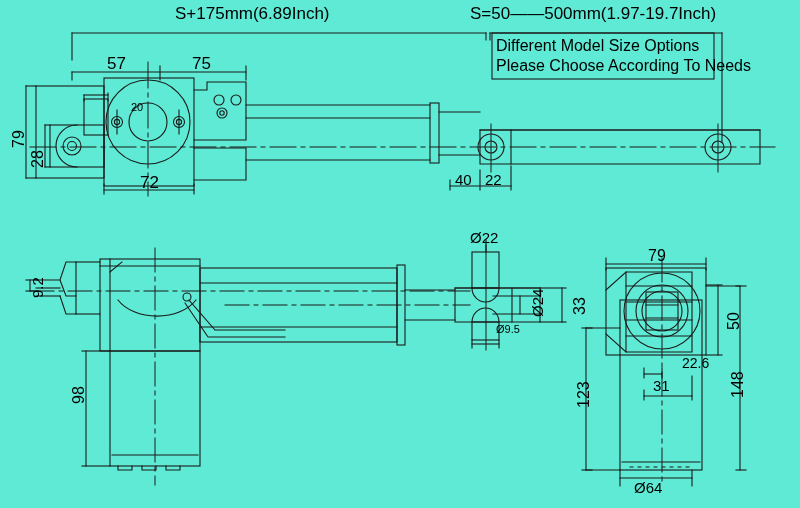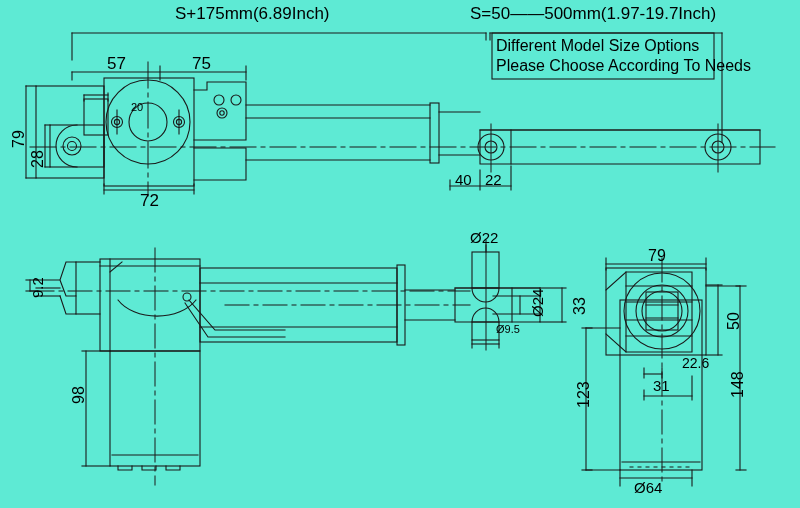--- a/index.html
+++ b/index.html
@@ -303,21 +303,21 @@
   <div class="hdr" id="hdr-right">S=50——500mm(1.97-19.7Inch)</div>
 
   <div class="note" id="note-1">Different Model Size Options</div>
   <div class="note" id="note-2">Please Choose According To Needs</div>
 
   <div class="dim" style="left:107px; top:55px; font-size:17px;">57</div>
   <div class="dim" style="left:192px; top:55px; font-size:17px;">75</div>
   <div class="dim" style="left:98px; top:102px; font-size:11px;margin-left:33px;">20</div>
   <div class="dim v" style="left:11px; top:148px; font-size:16px;">79</div>
   <div class="dim v" style="left:30px; top:168px; font-size:16px;">28</div>
-  <div class="dim" style="left:140px; top:192px; font-size:17px;">72</div>
+  <div class="dim" style="left:140px; top:174px; font-size:17px;">72</div>
   <div class="dim" style="left:455px; top:172px; font-size:15px;">40</div>
   <div class="dim" style="left:485px; top:172px; font-size:15px;">22</div>
 
   <div class="dim v" style="left:30px; top:298px; font-size:15px;">9.2</div>
   <div class="dim v" style="left:71px; top:404px; font-size:16px;">98</div>
   <div class="dim" style="left:470px; top:230px; font-size:15px;">Ø22</div>
   <div class="dim v" style="left:530px; top:317px; font-size:15px;">Ø24</div>
   <div class="dim" style="left:496px; top:324px; font-size:11px;">Ø9.5</div>
   <div class="dim v" style="left:572px; top:315px; font-size:16px;">33</div>
 

